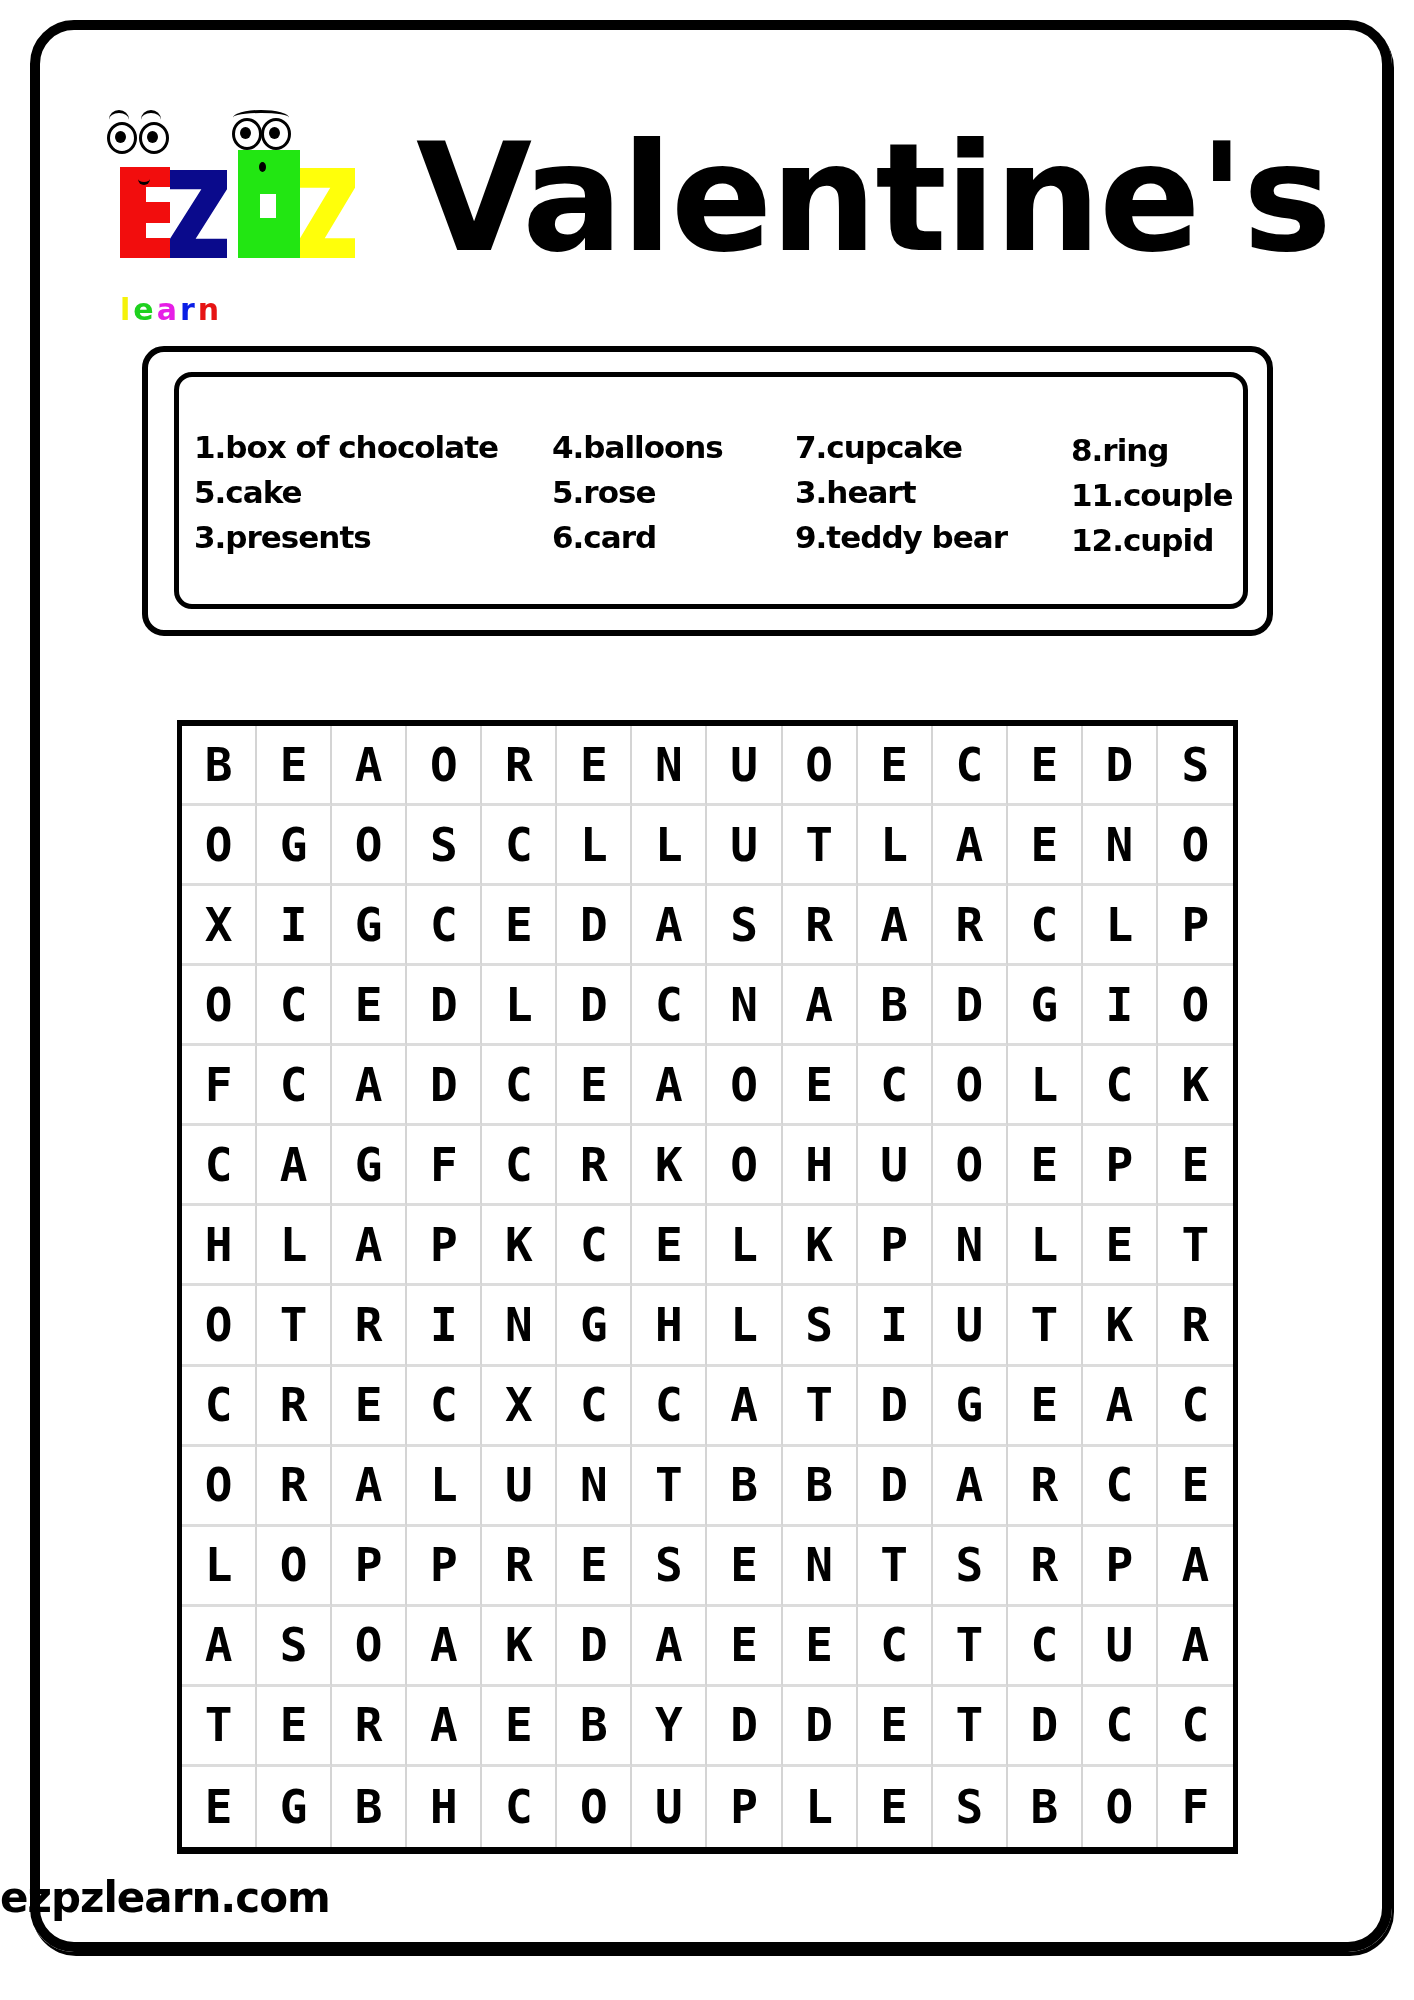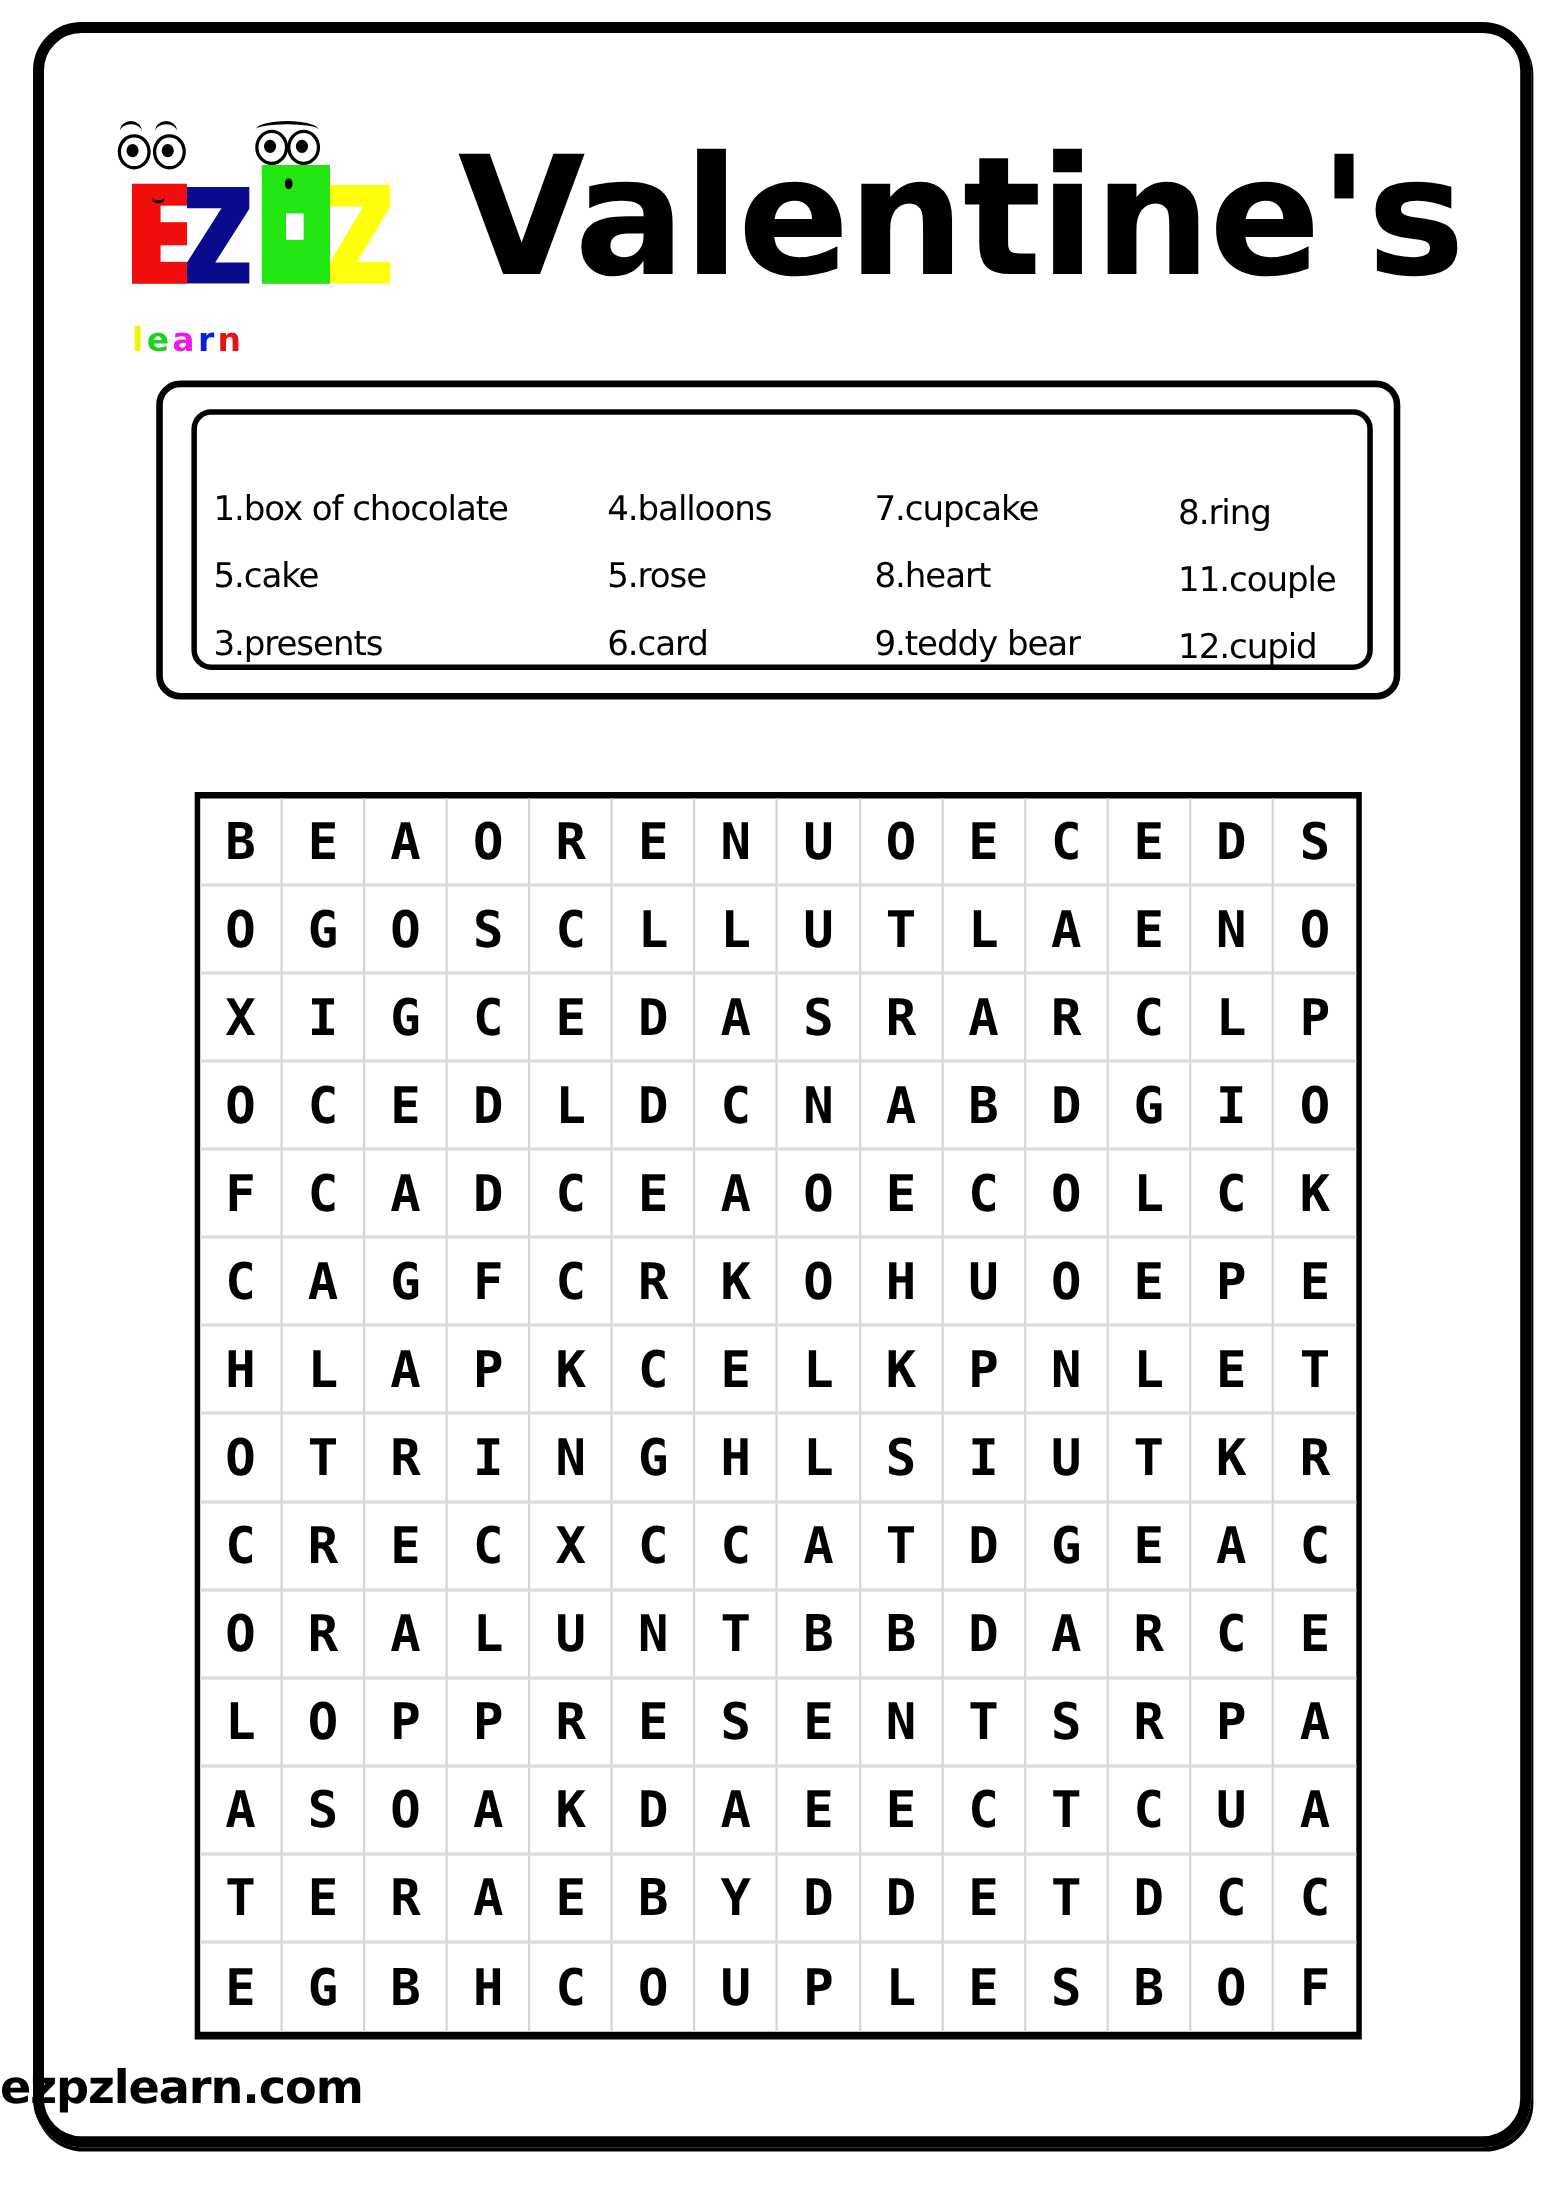--- a/index.html
+++ b/index.html
@@ -41,22 +41,22 @@
     .wordbox-outer {
       position: absolute; left: 142px; top: 346px; width: 1131px; height: 290px;
       box-sizing: border-box; border: 6px solid #000; border-radius: 22px;
     }
     .wordbox-inner {
       position: absolute; left: 174px; top: 372px; width: 1074px; height: 237px;
       box-sizing: border-box; border: 5px solid #000; border-radius: 18px;
     }
     .word-col { position: absolute; top: 425px; }
     .word {
-      font-family: "DejaVu Sans", sans-serif; font-weight: normal; font-size: 31px; line-height: 45px;
-      color: #000; white-space: nowrap; letter-spacing: -1px; margin-top: 16px;
+      font-family: "DejaVu Sans", sans-serif; font-weight: bold; font-size: 31px; line-height: 45px;
+      color: #000; white-space: nowrap; letter-spacing: -1px;
     }
 
     .grid {
       position: absolute; left: 177px; top: 720px; width: 1061px; height: 1134px;
       box-sizing: border-box; border-top: 6px solid #000; border-left: 5px solid #000; border-right: 5px solid #000; border-bottom: 7px solid #000;
       display: grid; grid-template-columns: repeat(14, 1fr); grid-template-rows: repeat(14, 1fr);
     }
     .cell {
       display: flex; align-items: center; justify-content: center;
       border-right: 2px solid #d4d4d4; border-bottom: 3px solid #dcdcdc;
@@ -103,21 +103,21 @@
   <div class="word">5.cake</div>
   <div class="word">3.presents</div>
 </div>
 <div class="word-col" style="left:552px;">
   <div class="word">4.balloons</div>
   <div class="word">5.rose</div>
   <div class="word">6.card</div>
 </div>
 <div class="word-col" style="left:795px;">
   <div class="word">7.cupcake</div>
-  <div class="word">8.heart</div>
+  <div class="word">3.heart</div>
   <div class="word">9.teddy bear</div>
 </div>
 <div class="word-col" style="left:1071px; top:428px;">
   <div class="word">8.ring</div>
   <div class="word">11.couple</div>
   <div class="word">12.cupid</div>
 </div>
 
 <div class="grid" id="puzzle-grid">
     <div class="cell">B</div>

